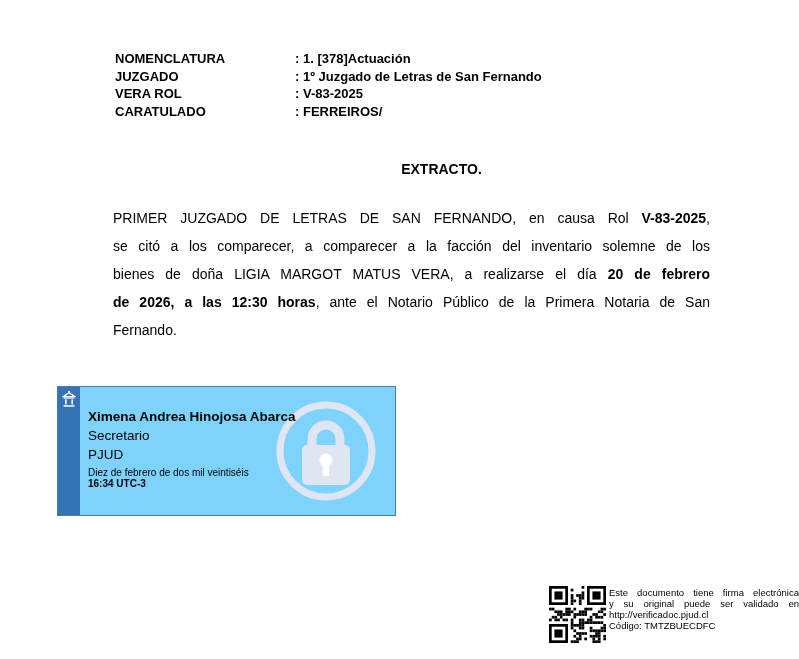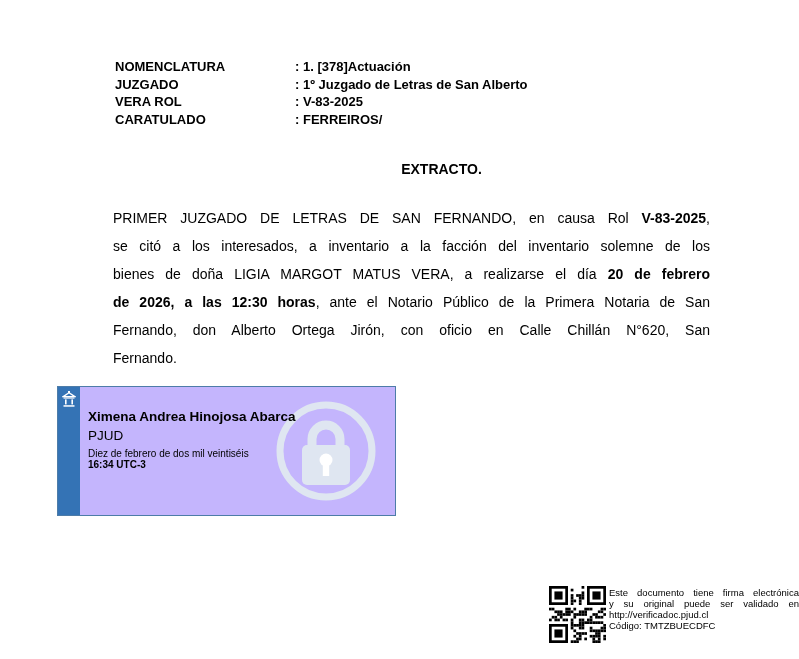--- a/index.html
+++ b/index.html
@@ -3,36 +3,36 @@
 <meta charset="utf-8">
 <style>
   html,body { margin:0; padding:0; background:#fff; }
   .page {
     position:relative; width:799px; height:659px; background:#ffffff;
     font-family:"Liberation Sans","DejaVu Sans",sans-serif; color:#000;
     overflow:hidden;
   }
 
   
-  .case-header { position:absolute; left:115px; top:50px; font-weight:700; font-size:13px; line-height:17.5px;margin-top:8px; }
+  .case-header { position:absolute; left:115px; top:50px; font-weight:700; font-size:13px; line-height:17.5px; }
   .case-row { display:flex; }
   .case-label { width:180px; }
   .case-value { white-space:nowrap; }
 
   
   .doc-title { position:absolute; left:0; top:161px; width:799px; text-align:center; font-weight:700; font-size:14px;margin-left:42px; }
 
   
   .body-par { position:absolute; left:113px; top:204px; width:597px; font-size:14px; line-height:28px; }
   .par-line { text-align:justify; text-align-last:justify; }
   .par-line.last { text-align:left; text-align-last:left; }
   .b { font-weight:700; }
 
   
-  .sig-box { position:absolute; left:57px; top:386px; width:337px; height:128px; border:1px solid #4d7ca8; background:#c4b5fd; }
+  .sig-box { position:absolute; left:57px; top:386px; width:337px; height:128px; border:1px solid #4d7ca8; background:#7dd3fc; }
   .sig-strip { position:absolute; left:0; top:0; width:22px; height:100%; background:#3473b5; }
   .sig-strip svg { display:block; margin:4px auto 0 auto; }
   .sig-watermark { position:absolute; left:216px; top:12px; }
   .sig-content { position:absolute; left:30px; top:20px; width:240px; }
   .sig-name { font-size:13.5px; font-weight:700; line-height:19px; white-space:nowrap; }
   .sig-role, .sig-org { font-size:13.5px; line-height:19px; }
   .sig-date { font-size:10px; line-height:11px; margin-top:3px; }
   .sig-time { font-size:10px; line-height:11px;font-weight:bold; }
 
   
@@ -48,49 +48,46 @@
 
 <div class="page">
 
   <div class="case-header">
     <div class="case-row">
       <span class="case-label">NOMENCLATURA</span>
       <span class="case-value">: 1. [378]Actuación</span>
     </div>
     <div class="case-row">
       <span class="case-label">JUZGADO</span>
-      <span class="case-value">: 1º Juzgado de Letras de San Alberto</span>
+      <span class="case-value">: 1º Juzgado de Letras de San Fernando</span>
     </div>
     <div class="case-row">
       <span class="case-label">VERA ROL</span>
       <span class="case-value">: V-83-2025</span>
     </div>
     <div class="case-row">
       <span class="case-label">CARATULADO</span>
       <span class="case-value">: FERREIROS/</span>
     </div>
   </div>
 
   <div class="doc-title">EXTRACTO.</div>
 
   <div class="body-par">
     <div class="par-line">
       <span>PRIMER JUZGADO DE LETRAS DE SAN FERNANDO, en causa Rol </span><span class="b">V-83-2025</span><span>,</span>
     </div>
     <div class="par-line">
-      <span>se citó a los interesados, a inventario a la facción del inventario solemne de los</span>
+      <span>se citó a los comparecer, a comparecer a la facción del inventario solemne de los</span>
     </div>
     <div class="par-line">
       <span>bienes de doña LIGIA MARGOT MATUS VERA, a realizarse el día </span><span class="b">20 de febrero</span>
     </div>
     <div class="par-line">
       <span class="b">de 2026, a las 12:30 horas</span><span>, ante el Notario Público de la Primera Notaria de San</span>
-    </div>
-    <div class="par-line">
-      <span>Fernando, don Alberto Ortega Jirón, con oficio en Calle Chillán N°620, San</span>
     </div>
     <div class="par-line last">
       <span>Fernando.</span>
     </div>
   </div>
 
   <div class="sig-box">
     <div class="sig-strip">
       <svg width="14" height="17" viewBox="0 0 14 17">
         <rect x="6" y="0" width="2" height="2" fill="#fff"></rect>
@@ -103,20 +100,21 @@
     </div>
     <svg class="sig-watermark" width="104" height="104" viewBox="0 0 104 104">
       <circle cx="52" cy="52" r="46" fill="none" stroke="#dfe6f1" stroke-width="7"></circle>
       <path d="M38 48 V40 a14 14 0 0 1 28 0 V48" stroke="#dfe6f1" stroke-width="9" fill="none"></path>
       <rect x="28" y="46" width="48" height="40" rx="5" fill="#dfe6f1"></rect>
       <circle cx="52" cy="61" r="6.5" fill="#ffffff"></circle>
       <rect x="48.8" y="63" width="6.4" height="14" fill="#ffffff"></rect>
     </svg>
     <div class="sig-content">
       <div class="sig-name">Ximena Andrea Hinojosa Abarca</div>
+      <div class="sig-role">Secretario</div>
       <div class="sig-org">PJUD</div>
       <div class="sig-date">Diez de febrero de dos mil veintiséis</div>
       <div class="sig-time">16:34 UTC-3</div>
     </div>
   </div>
 
   <div class="verify">
     <svg class="qr" width="57" height="57" viewBox="0 0 57 57">
         <rect x="0" y="0" width="19" height="19" fill="#000"></rect>
         <rect x="2.7142857142857144" y="2.7142857142857144" width="13.571428571428573" height="13.571428571428573" fill="#fff"></rect>

